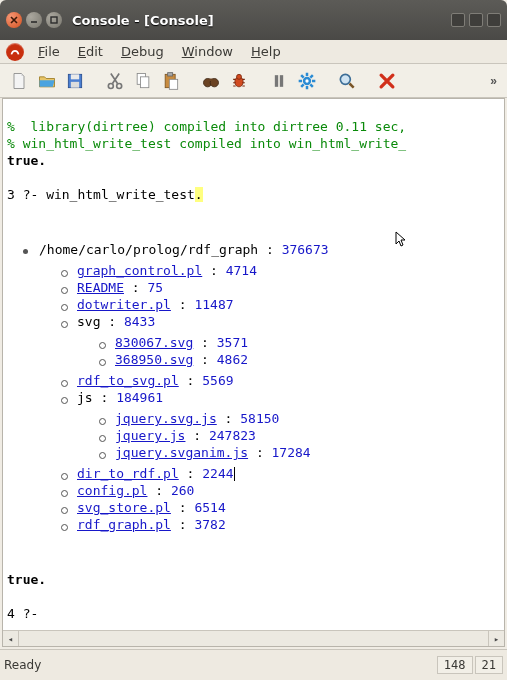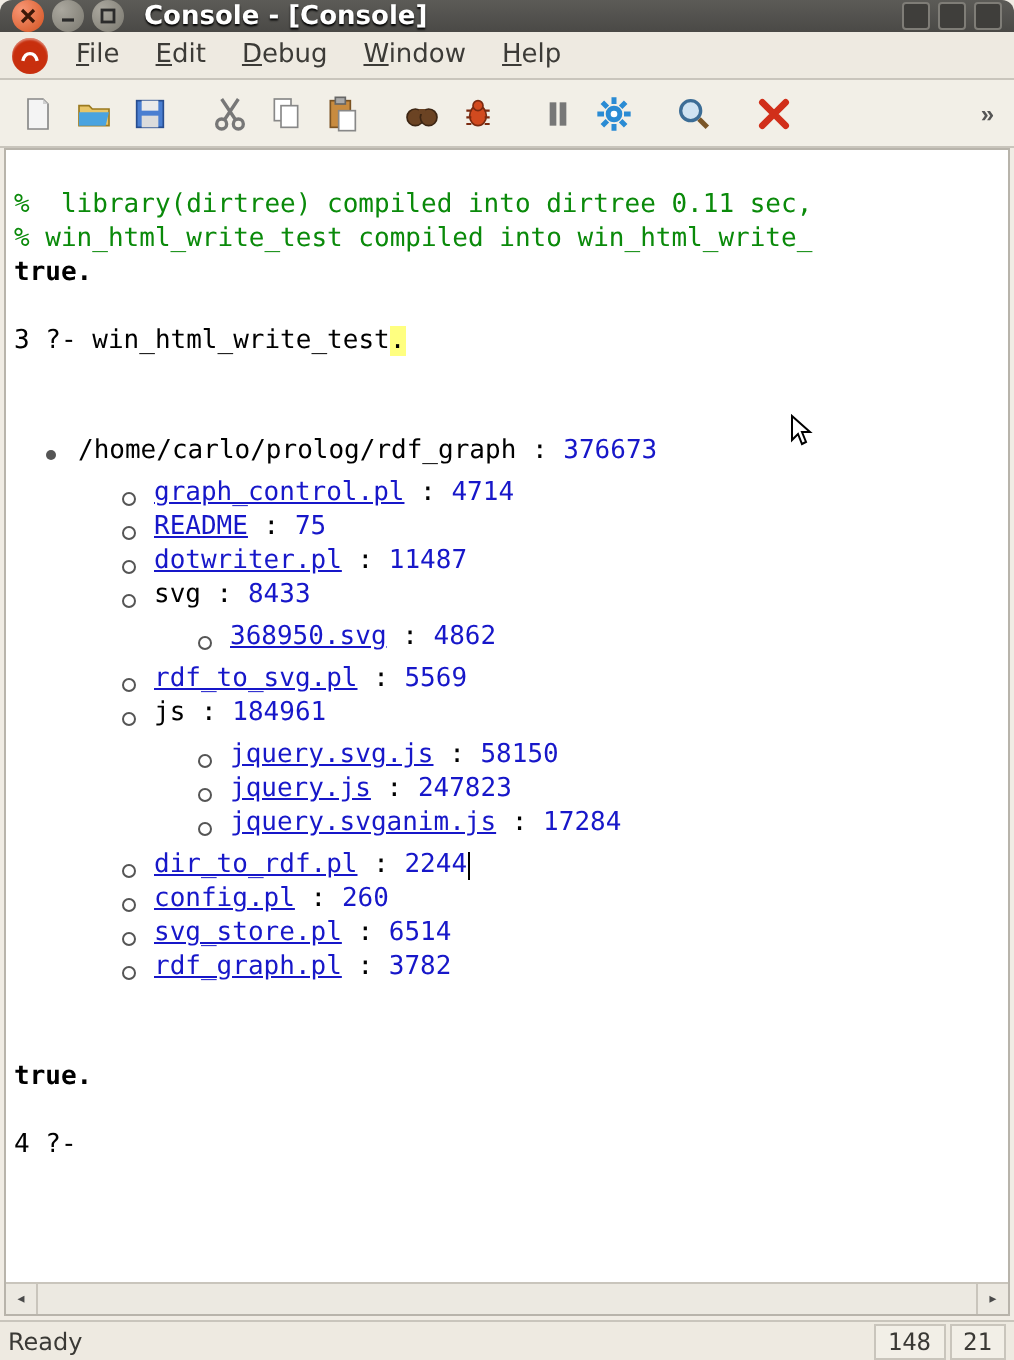--- a/index.html
+++ b/index.html
@@ -8,21 +8,21 @@
     font-size: 12px;
     background: #f0ece4;
     width: 507px;
     height: 680px;
     overflow: hidden;
     display: flex;
     flex-direction: column;
   }
   
   .titlebar {
-    height: 16px;
+    height: 40px;
     background: linear-gradient(to bottom, #5c5b57 0%, #4a4946 100%);
     display: flex;
     align-items: center;
     padding: 0 6px;
     color: #dedcd8;
     font-family: "DejaVu Sans", Arial, sans-serif;
     font-size: 13px;
     font-weight: bold;
     border-top-left-radius: 6px;
     border-top-right-radius: 6px;
@@ -90,21 +90,21 @@
   ul.tree.top > li::before { width:5px; height:5px; background:#555; border:none; }
   .text-caret { display:inline-block; border-right:1px solid #000; height:14px; vertical-align:text-bottom; }
   .mouse { position:absolute; left:392px; top:132px; width:12px; height:18px; }
   
   .hscroll { height:16px; border-top:1px solid #c9c5bc; background:#ece9e1; display:flex; }
   .hscroll .arrow { width:16px; height:16px; display:flex; align-items:center; justify-content:center; border-right:1px solid #c9c5bc; font-size:9px; color:#4a4a4a; }
   .hscroll .arrow:last-child { border-left:1px solid #c9c5bc; border-right:none; }
   .hscroll .track { flex:1; }
   
   .status {
-    height:20px;
+    height:31px;
     background:#eeeae1;
     border-top:1px solid #c9c5bc;
     display:flex;
     align-items:center;
     padding:0 4px;
     font-family:"DejaVu Sans", Arial, sans-serif;
     font-size:12px;
     color:#3a3935;
   }
   .status .spacer { flex:1; }
@@ -248,20 +248,21 @@
 <span>3 ?- </span><span>win_html_write_test</span><span style="background:#ffff80;">.</span>
 
 
 <ul class="tree top">
   <li><span>/home/carlo/prolog/rdf_graph</span><span> : </span><span class="blue">376673</span>
     <ul id="tree-children">
             <li><span class="blue-u">graph_control.pl</span><span> : </span><span class="blue">4714</span></li>
             <li><span class="blue-u">README</span><span> : </span><span class="blue">75</span></li>
             <li><span class="blue-u">dotwriter.pl</span><span> : </span><span class="blue">11487</span></li>
             <li><span style="color: rgb(0, 0, 0);">svg</span><span> : </span><span class="blue">8433</span><ul>
+                <li><span class="blue-u">830067.svg</span><span> : </span><span class="blue">3571</span></li>
                 <li><span class="blue-u">368950.svg</span><span> : </span><span class="blue">4862</span></li>
               </ul></li>
             <li><span class="blue-u">rdf_to_svg.pl</span><span> : </span><span class="blue">5569</span></li>
             <li><span style="color: rgb(0, 0, 0);">js</span><span> : </span><span class="blue">184961</span><ul>
                 <li><span class="blue-u">jquery.svg.js</span><span> : </span><span class="blue">58150</span></li>
                 <li><span class="blue-u">jquery.js</span><span> : </span><span class="blue">247823</span></li>
                 <li><span class="blue-u">jquery.svganim.js</span><span> : </span><span class="blue">17284</span></li>
               </ul></li>
             <li><span class="blue-u">dir_to_rdf.pl</span><span> : </span><span class="blue">2244</span><span class="text-caret"></span></li>
             <li><span class="blue-u">config.pl</span><span> : </span><span class="blue">260</span></li>

